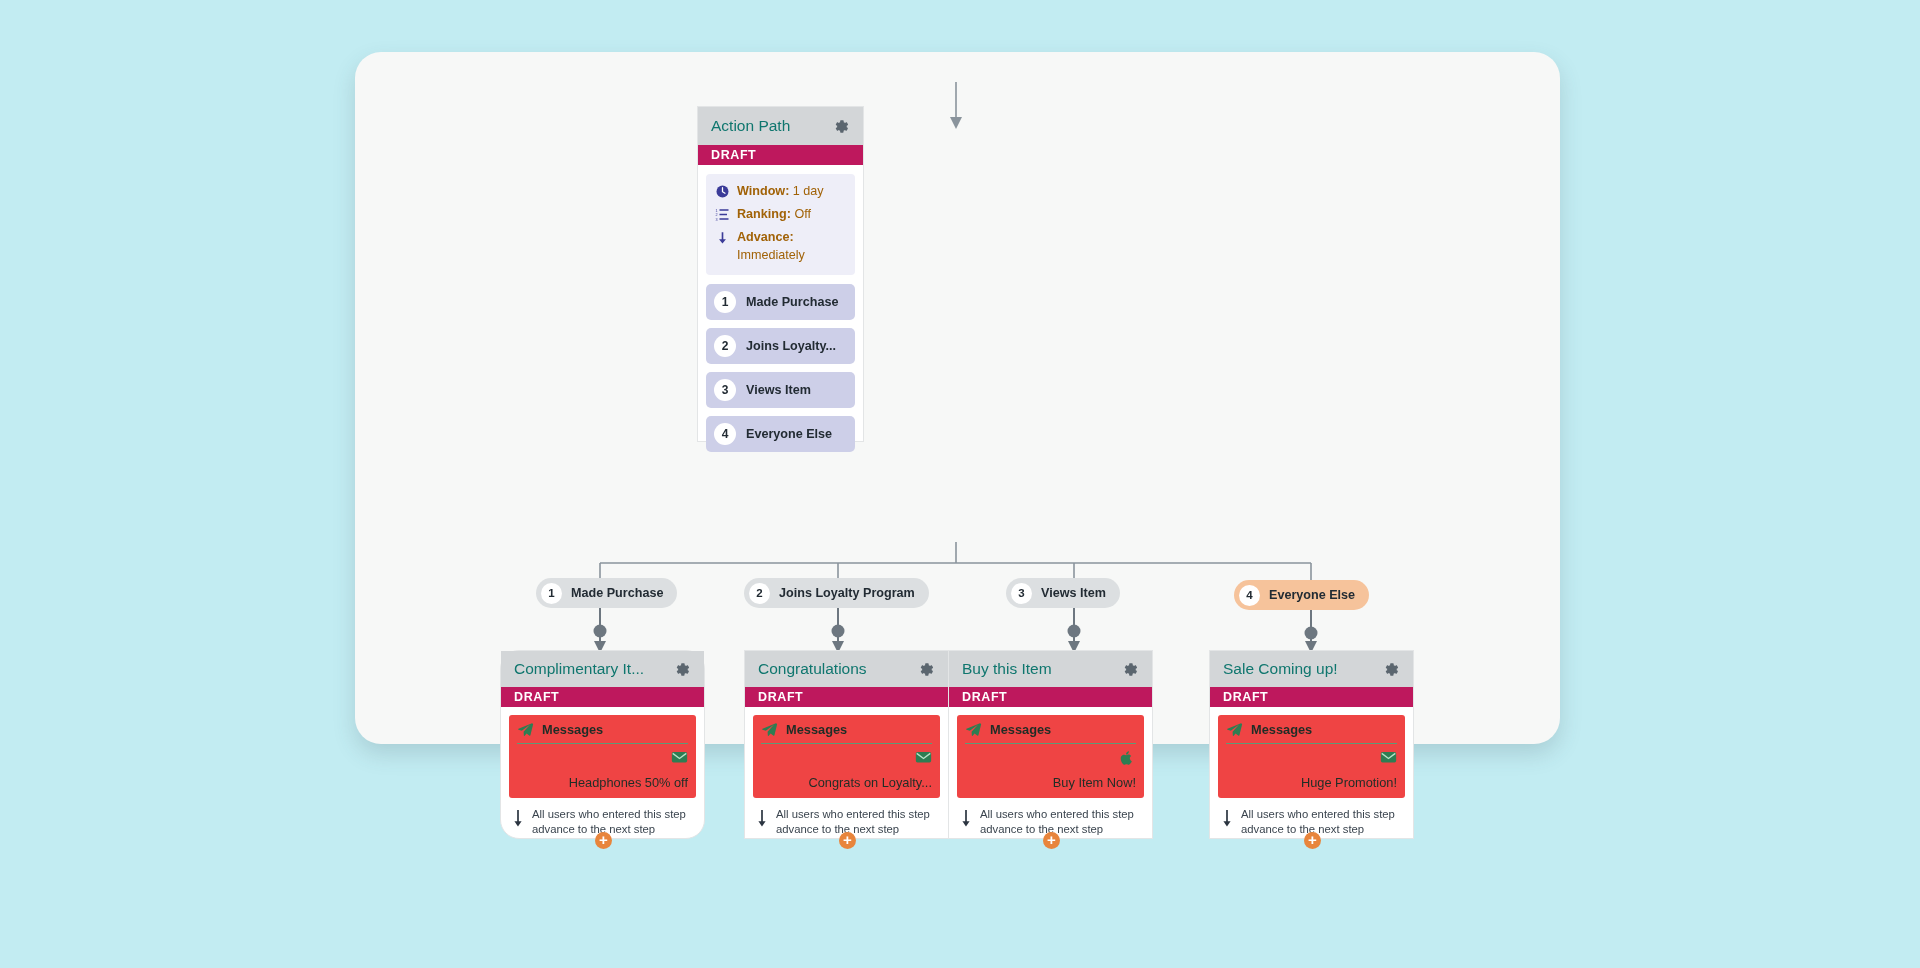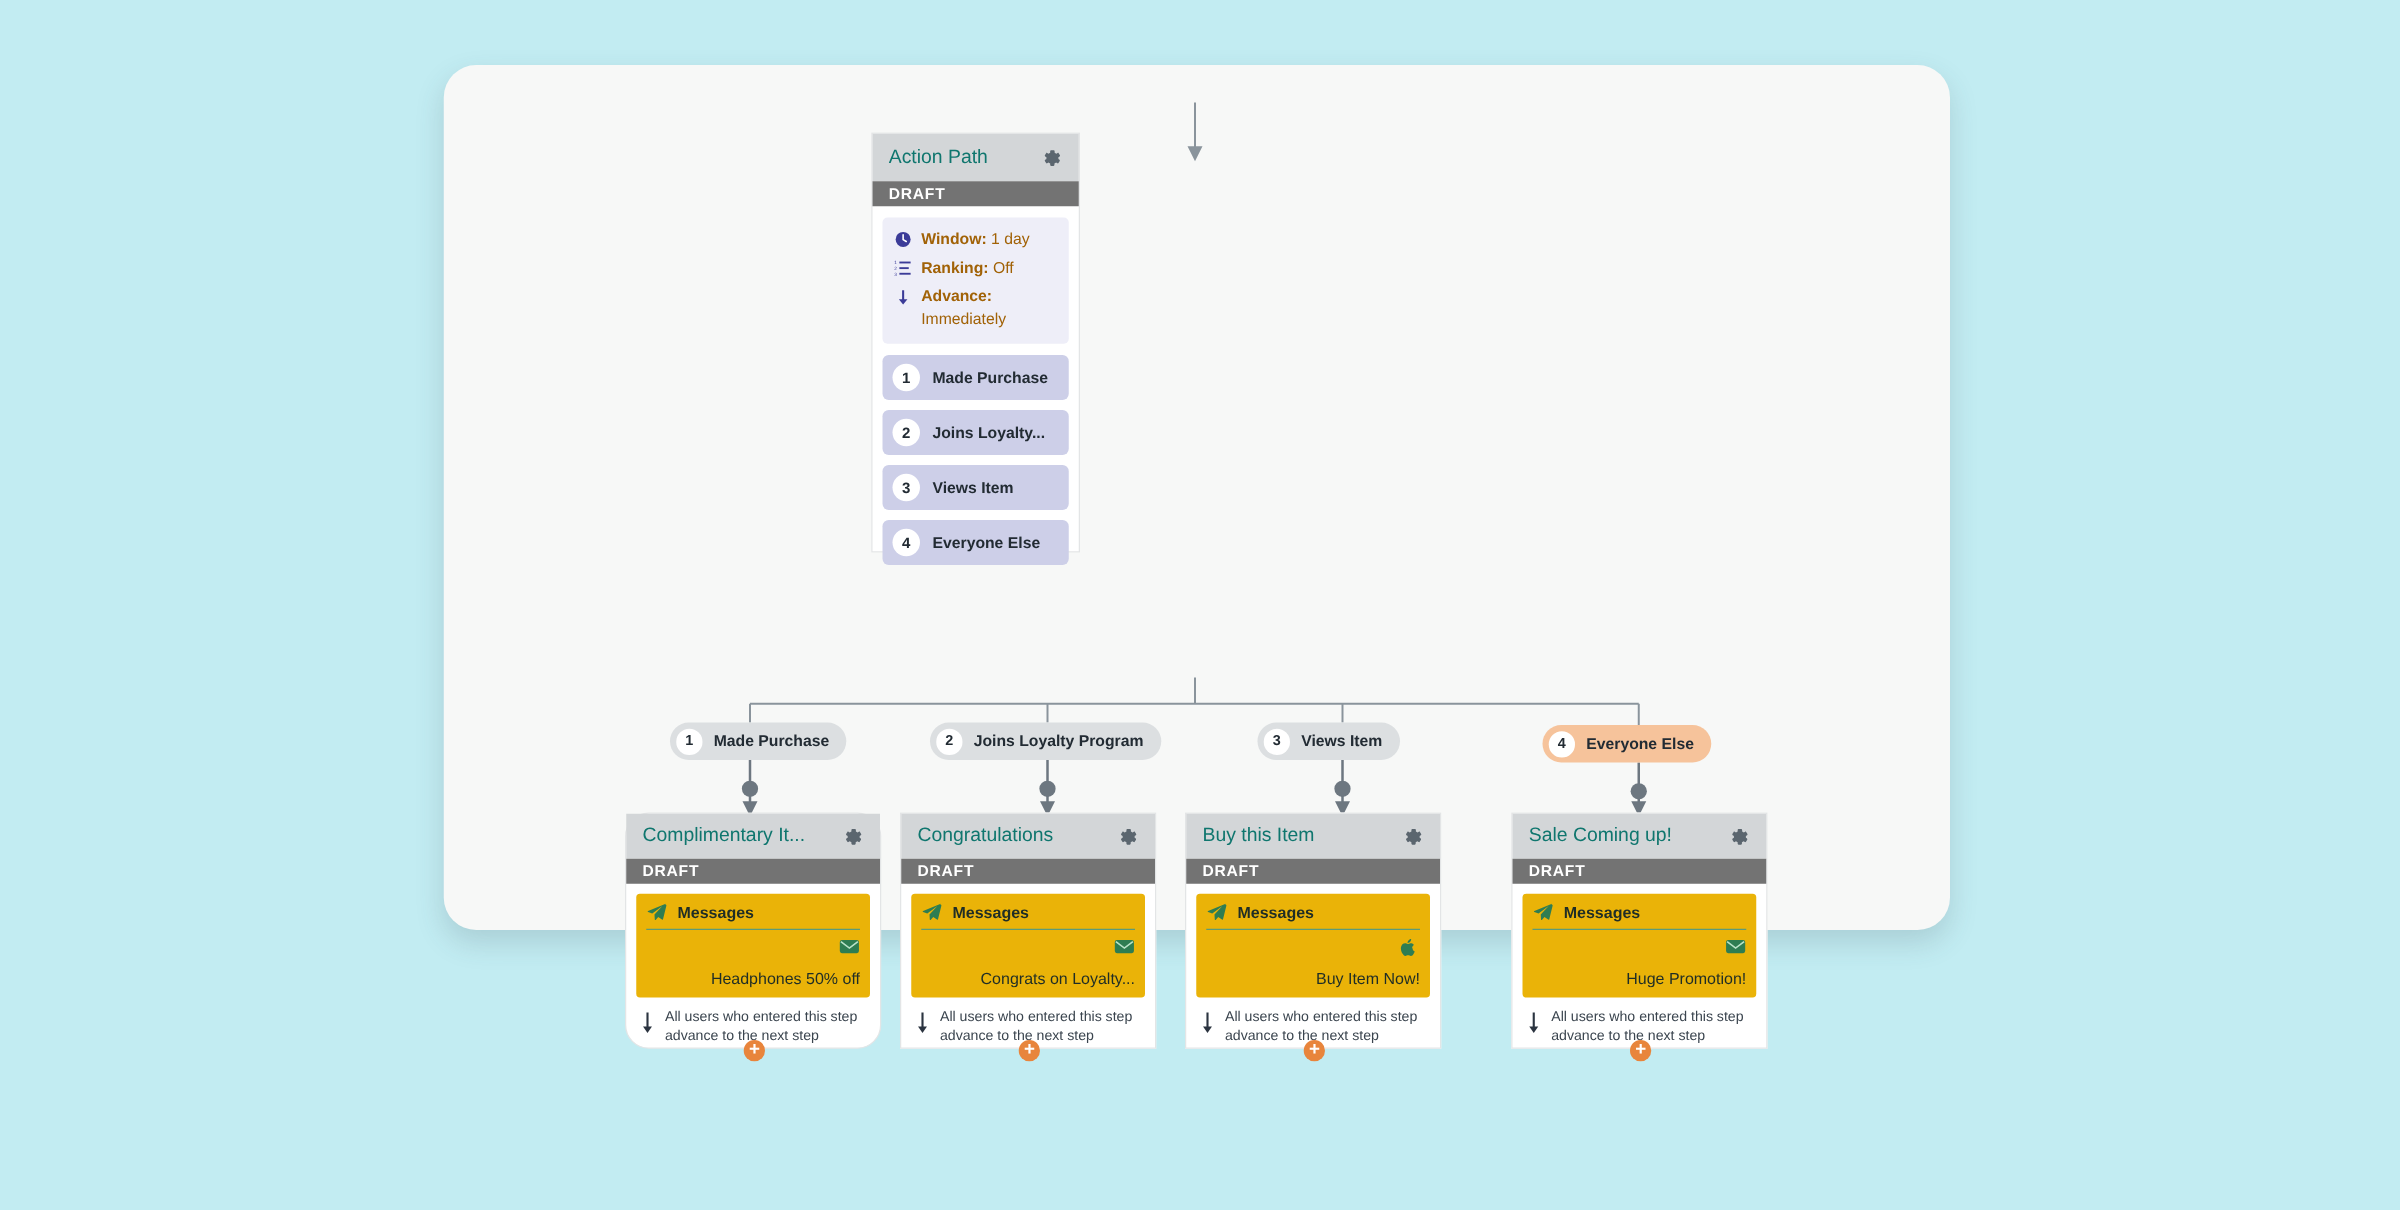--- a/index.html
+++ b/index.html
@@ -26,21 +26,21 @@
     background: #d3d6d8;
     display: flex; align-items: center; justify-content: space-between;
     padding: 0 13px;
   }
   .card-title {
     font-size: 15.5px; color: #0f766e; font-weight: 400;
     white-space: nowrap; overflow: hidden;
   }
   .gear { width: 17px; height: 17px; flex: 0 0 auto; display:block; }
   .draft-bar {
-    background: #737373; color: #ffffff;
+    background: #be185d; color: #ffffff;
     font-size: 12.5px; font-weight: 700; letter-spacing: .6px;
     display: flex; align-items: center; padding: 0 13px;
   }
 
   
   #root-card { left: 697px; top: 106px; width: 167px; height: 336px; }
   #root-card .card-head { height: 38px; }
   #root-card .draft-bar { height: 20px; }
   .root-body { padding: 9px 8px 10px; }
   .settings-box {
@@ -84,21 +84,21 @@
     display: flex; align-items: center; justify-content: center;
     flex: 0 0 21px;
   }
   .pill-label { font-size: 12.6px; font-weight: 700; color: #222b33; white-space: nowrap; }
 
   
   .leaf { top: 650px; width: 205px; height: 189px; }
   .leaf .card-head { height: 36px; }
   .leaf .draft-bar { height: 20px; }
   .leaf-body { padding: 8px; }
-  .msg-box { background: #eab308; border-radius: 3px; padding: 7px 8px 8px; }
+  .msg-box { background: #ef4444; border-radius: 3px; padding: 7px 8px 8px; }
   .msg-top { display: flex; align-items: center; gap: 8px; }
   .msg-title { font-size: 12.8px; font-weight: 700; color: #1f2d26; }
   .msg-div { height: 1px; background: #5d9a77; margin: 6px 0 6px; }
   .msg-item { display: flex; align-items: flex-end; gap: 8px; flex-direction: column; }
   .msg-item-label { font-size: 12.8px; color: #1f2d26; white-space: nowrap; overflow: hidden; }
   .plane, .env, .apple { width: 17px; height: 15px; flex: 0 0 17px; }
 
   .advance { display: flex; gap: 7px; padding: 9px 2px 0 2px; align-items: flex-start; }
   .adv-arrow { width: 14px; height: 20px; flex: 0 0 14px; margin-top: 1px; }
   .adv-txt { font-size: 11.3px; color: #3a444e; line-height: 1.32; }
@@ -281,21 +281,21 @@
             </svg>
         </span>
         <span class="adv-txt">All users who entered this step advance to the next step</span>
       </div>
     </div>
     <div class="plus-btn" style="left:94px; top:181px;">
       <span>+</span>
     </div>
   </div>
 
-  <div class="card leaf" style="left:720px;">
+  <div class="card leaf" style="left:744px;">
     <div class="card-head">
       <span class="card-title">Congratulations</span>
       <span class="gear">
         <svg viewBox="0 0 20 20" width="17" height="17">
             <path fill="#5b666f" d="M10 6.6a3.4 3.4 0 100 6.8 3.4 3.4 0 000-6.8zm0 5a1.6 1.6 0 110-3.2 1.6 1.6 0 010 3.2z"></path>
             <path fill="#5b666f" d="M17.3 11.6l-1.2-.7c.1-.6.1-1.2 0-1.8l1.2-.7c.4-.2.5-.6.3-1l-1.2-2c-.2-.4-.6-.5-1-.3l-1.2.7c-.5-.4-1-.7-1.6-.9V3.5c0-.4-.3-.8-.8-.8H9.2c-.5 0-.8.4-.8.8v1.4c-.6.2-1.1.5-1.6.9l-1.2-.7c-.4-.2-.8-.1-1 .3l-1.2 2c-.2.4-.1.8.3 1l1.2.7c-.1.6-.1 1.2 0 1.8l-1.2.7c-.4.2-.5.6-.3 1l1.2 2c.2.4.6.5 1 .3l1.2-.7c.5.4 1 .7 1.6.9v1.4c0 .4.3.8.8.8h2.4c.5 0 .8-.4.8-.8v-1.4c.6-.2 1.1-.5 1.6-.9l1.2.7c.4.2.8.1 1-.3l1.2-2c.2-.4.1-.8-.3-1z"></path>
           </svg>
       </span>
     </div>
     <div class="draft-bar">DRAFT</div>

